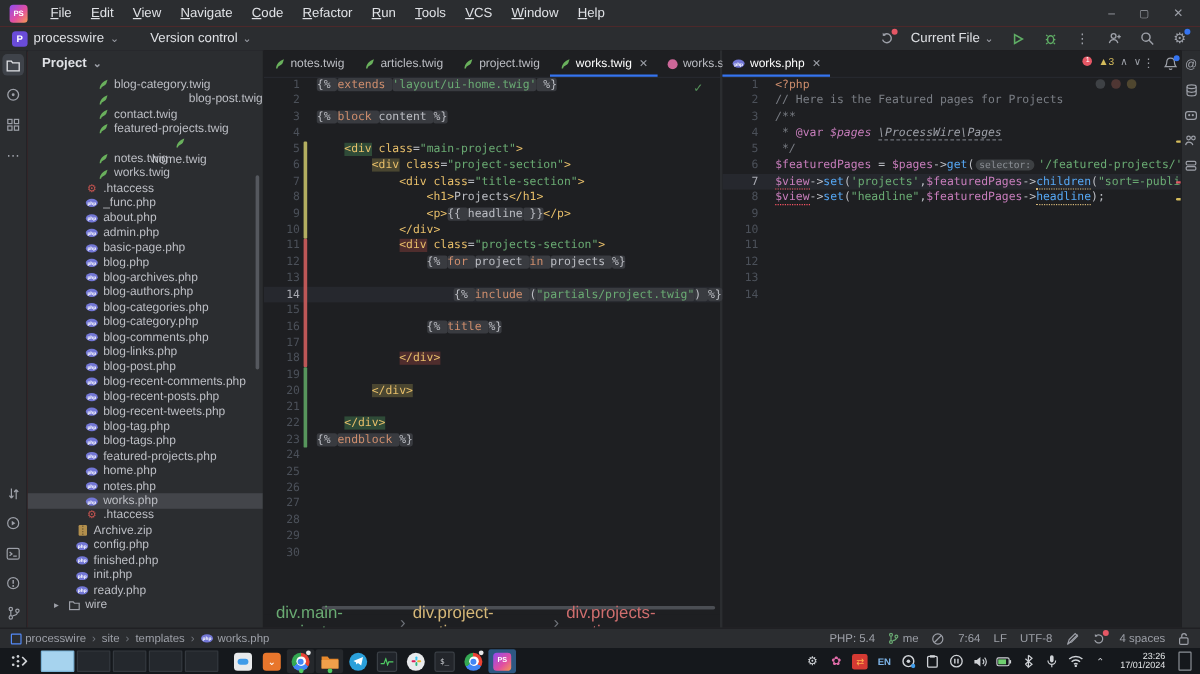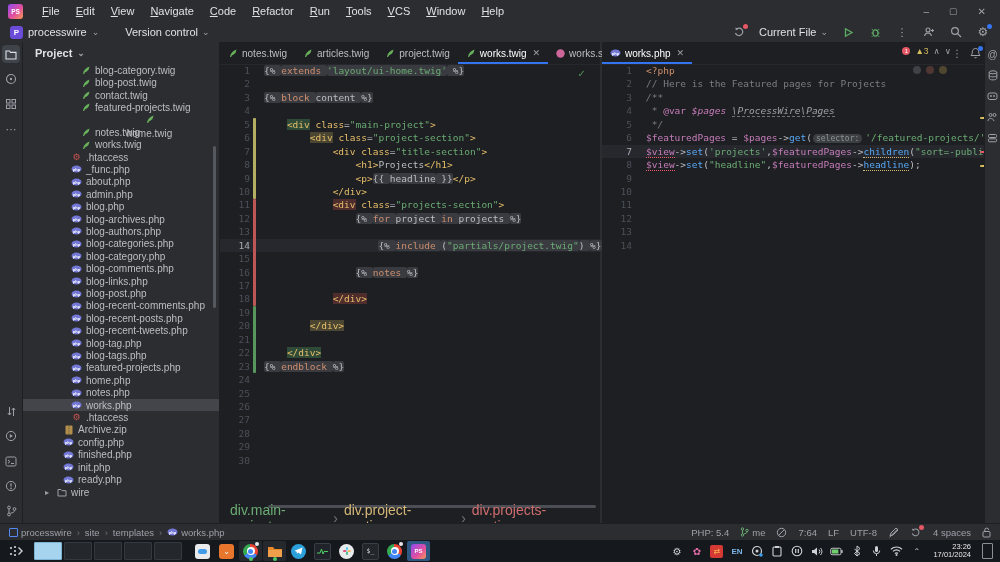--- a/index.html
+++ b/index.html
@@ -253,21 +253,21 @@
       </div>
       <div class="tree" id="tree">
           <div class="trow" style="padding-left: 57px;">
             <span class="ticon">
               <svg width="10" height="10" viewBox="0 0 10 10">
                 <path d="M2 9C2.4 5.4 4.6 2.8 8.6 1.4 7.8 3.4 8 4.6 6.6 5.8 5.4 6.8 3.6 6.9 3.2 9Z" fill="#69b05c"></path>
               </svg>
             </span>
             <span>blog-category.twig</span>
           </div>
-          <div class="trow" style="padding-left: 57px;">
+          <div class="trow" style="padding-left: 57px; justify-content: space-between;">
             <span class="ticon">
               <svg width="10" height="10" viewBox="0 0 10 10">
                 <path d="M2 9C2.4 5.4 4.6 2.8 8.6 1.4 7.8 3.4 8 4.6 6.6 5.8 5.4 6.8 3.6 6.9 3.2 9Z" fill="#69b05c"></path>
               </svg>
             </span>
             <span>blog-post.twig</span>
           </div>
           <div class="trow" style="padding-left: 57px;">
             <span class="ticon">
               <svg width="10" height="10" viewBox="0 0 10 10">
@@ -333,20 +333,29 @@
             <span>about.php</span>
           </div>
           <div class="trow" style="padding-left: 48px;">
             <span class="ticon">
               <svg width="11" height="8" viewBox="0 0 11 8">
                 <ellipse cx="5.5" cy="4" rx="5" ry="3.4" fill="#7377d6"></ellipse>
                 <text x="5.5" y="5.6" font-size="4" fill="#fff" text-anchor="middle" font-family="sans-serif" font-weight="bold">php</text>
               </svg>
             </span>
             <span>admin.php</span>
+          </div>
+          <div class="trow" style="padding-left: 48px;">
+            <span class="ticon">
+              <svg width="11" height="8" viewBox="0 0 11 8">
+                <ellipse cx="5.5" cy="4" rx="5" ry="3.4" fill="#7377d6"></ellipse>
+                <text x="5.5" y="5.6" font-size="4" fill="#fff" text-anchor="middle" font-family="sans-serif" font-weight="bold">php</text>
+              </svg>
+            </span>
+            <span>basic-page.php</span>
           </div>
           <div class="trow" style="padding-left: 48px;">
             <span class="ticon">
               <svg width="11" height="8" viewBox="0 0 11 8">
                 <ellipse cx="5.5" cy="4" rx="5" ry="3.4" fill="#7377d6"></ellipse>
                 <text x="5.5" y="5.6" font-size="4" fill="#fff" text-anchor="middle" font-family="sans-serif" font-weight="bold">php</text>
               </svg>
             </span>
             <span>blog.php</span>
           </div>
@@ -664,21 +673,21 @@
             <div class="cl cur">
               <span class="ln">14</span>
               <span class="ct"><span class="p">                    </span><span class="d f">{% </span><span class="k f">include </span><span class="p f">(</span><span class="s f">"partials/project.twig"</span><span class="p f">) </span><span class="d f">%}</span></span>
             </div>
             <div class="cl">
               <span class="ln">15</span>
               <span class="ct"></span>
             </div>
             <div class="cl">
               <span class="ln">16</span>
-              <span class="ct"><span class="p">                </span><span class="d f">{% </span><span class="k f">notes </span><span class="d f">%}</span></span>
+              <span class="ct"><span class="p">                </span><span class="d f">{% </span><span class="k f">title </span><span class="d f">%}</span></span>
             </div>
             <div class="cl">
               <span class="ln">17</span>
               <span class="ct"></span>
             </div>
             <div class="cl">
               <span class="ln">18</span>
               <span class="ct"><span class="p">            </span><span class="t hR">&lt;/div&gt;</span></span>
             </div>
             <div class="cl">

